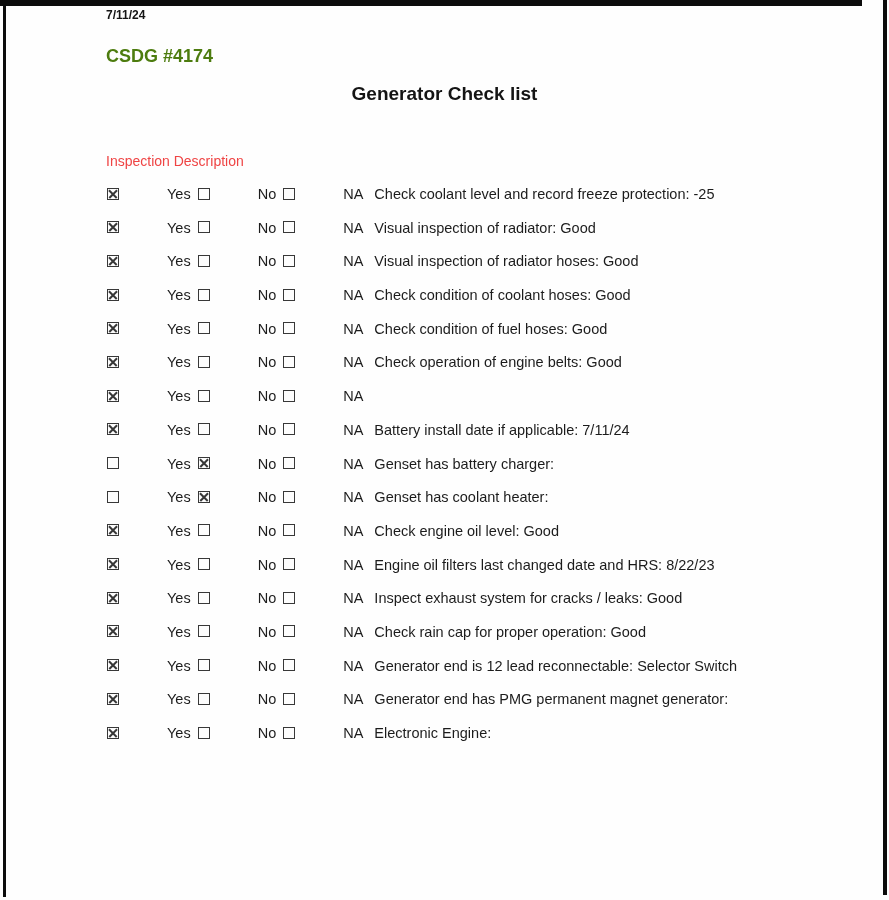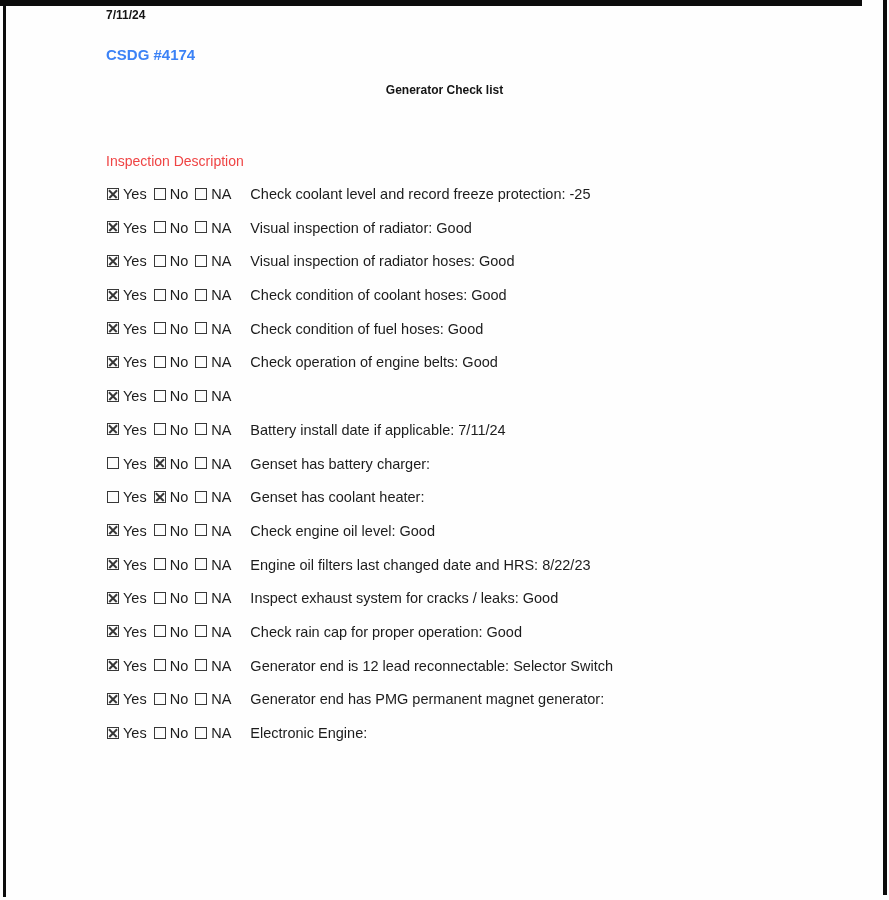--- a/index.html
+++ b/index.html
@@ -12,43 +12,43 @@
     position: relative;
   }
   .page { position: absolute; inset: 0; background: #fefefe; }
 
   
   .border-top    { position: absolute; top: 0; left: 0; width: 862px; height: 6px; background: #0c0c0c; }
   .border-left   { position: absolute; top: 0; left: 3px; width: 3px; height: 897px; background: #0c0c0c; }
   .border-right  { position: absolute; top: 0; left: 883px; width: 4px; height: 895px; background: #0c0c0c; }
 
   .doc-date  { position: absolute; top: 8px;  left: 106px; font-size: 12px; font-weight: bold; color: #141414; }
-  .doc-unit  { position: absolute; top: 46px; left: 106px; font-size: 15px; font-weight: bold; color: #3b82f6; }
-  .doc-title { position: absolute; top: 83px; left: 0; width: 889px; text-align: center; font-size: 12px; font-weight: bold; color: #141414; }
+  .doc-unit  { position: absolute; top: 46px; left: 106px; font-size: 18px; font-weight: bold; color: #4d7c0f; }
+  .doc-title { position: absolute; top: 83px; left: 0; width: 889px; text-align: center; font-size: 19px; font-weight: bold; color: #141414; }
 
   .section-label { position: absolute; top: 153px; left: 106px; font-size: 14px; color: #ef4444; }
 
   .checklist { position: absolute; top: 184px; left: 107px; width: 700px; }
   .row { height: 20px; margin-bottom: 13.7px; display: flex; align-items: center; white-space: nowrap; font-size: 14.5px; color: #1c1c1c; }
   .opt { display: inline-flex; align-items: center; margin-right: 7px; }
   .cb {
     width: 12px; height: 12px;
     border: 1.6px solid #383838;
     display: inline-block; position: relative;
     margin-right: 4px; margin-top: -1px;
     background: #fdfdfd; flex: 0 0 auto;
   }
   .cb.checked::before, .cb.checked::after {
     content: ""; position: absolute; left: 50%; top: 50%;
     width: 11px; height: 1.5px; background: #383838;
   }
   .cb.checked::before { transform: translate(-50%, -50%) rotate(45deg); }
   .cb.checked::after  { transform: translate(-50%, -50%) rotate(-45deg); }
-  .opt-label { font-size: 14.5px; color: #1c1c1c; }
-  .desc { margin-left: 12px; }
+  .opt-label { font-size: 14.5px; color: #1c1c1c; margin-left: 44px; }
+  .desc { margin-left: 4px; }
 </style>
 </head>
 <body>
 
 <div class="page">
   <div class="border-top"></div>
   <div class="border-left"></div>
   <div class="border-right"></div>
 
   <div class="doc-date">7/11/24</div>

